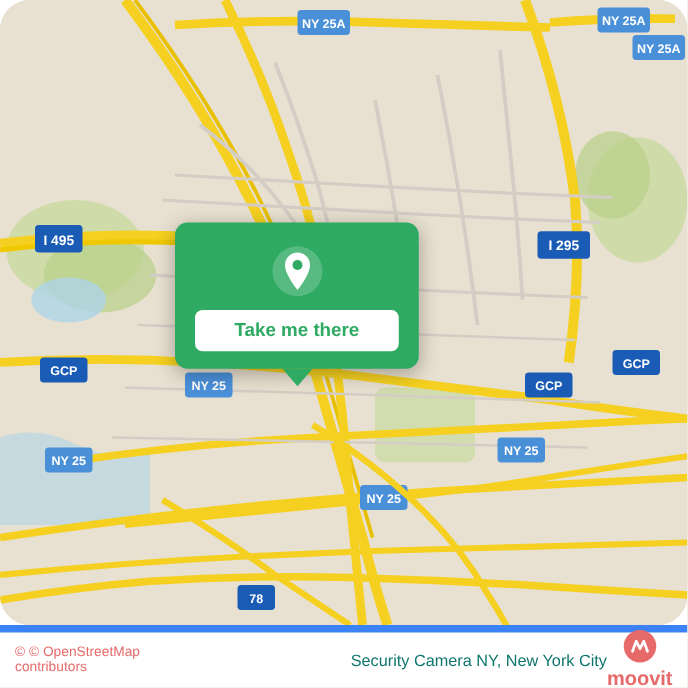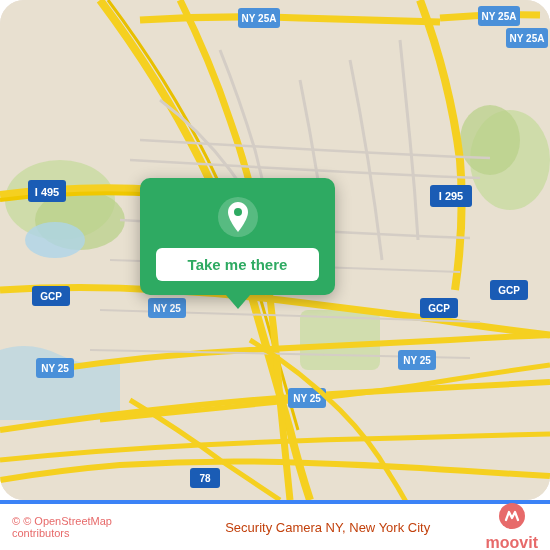--- a/index.html
+++ b/index.html
@@ -29,40 +29,40 @@
       top: 0; left: 0;
     }
 
     #bottom-bar {
       width: 550px;
       height: 50px;
       background: #fff;
       display: flex;
       align-items: center;
       padding: 0 12px;
-      border-top: 4px solid #3b82f6;
+      border-top: 6px solid #3b82f6;
       position: relative;
     }
 
     .copyright-text {
       font-size: 11px;
       color: #555;
       flex: 1;
     }
 
     .copyright-text span {
       color: #e76a6a;
     }
 
     .location-info {
       font-size: 13px;
       font-weight: 500;
-      color: #c2410c;
+      color: #0f766e;
       flex: 2;
-      text-align: center;
+      text-align: right;
     }
 
     .moovit-logo {
       display: flex;
       align-items: center;
       gap: 4px;
       flex-direction: column;
     }
 
     .moovit-icon {

